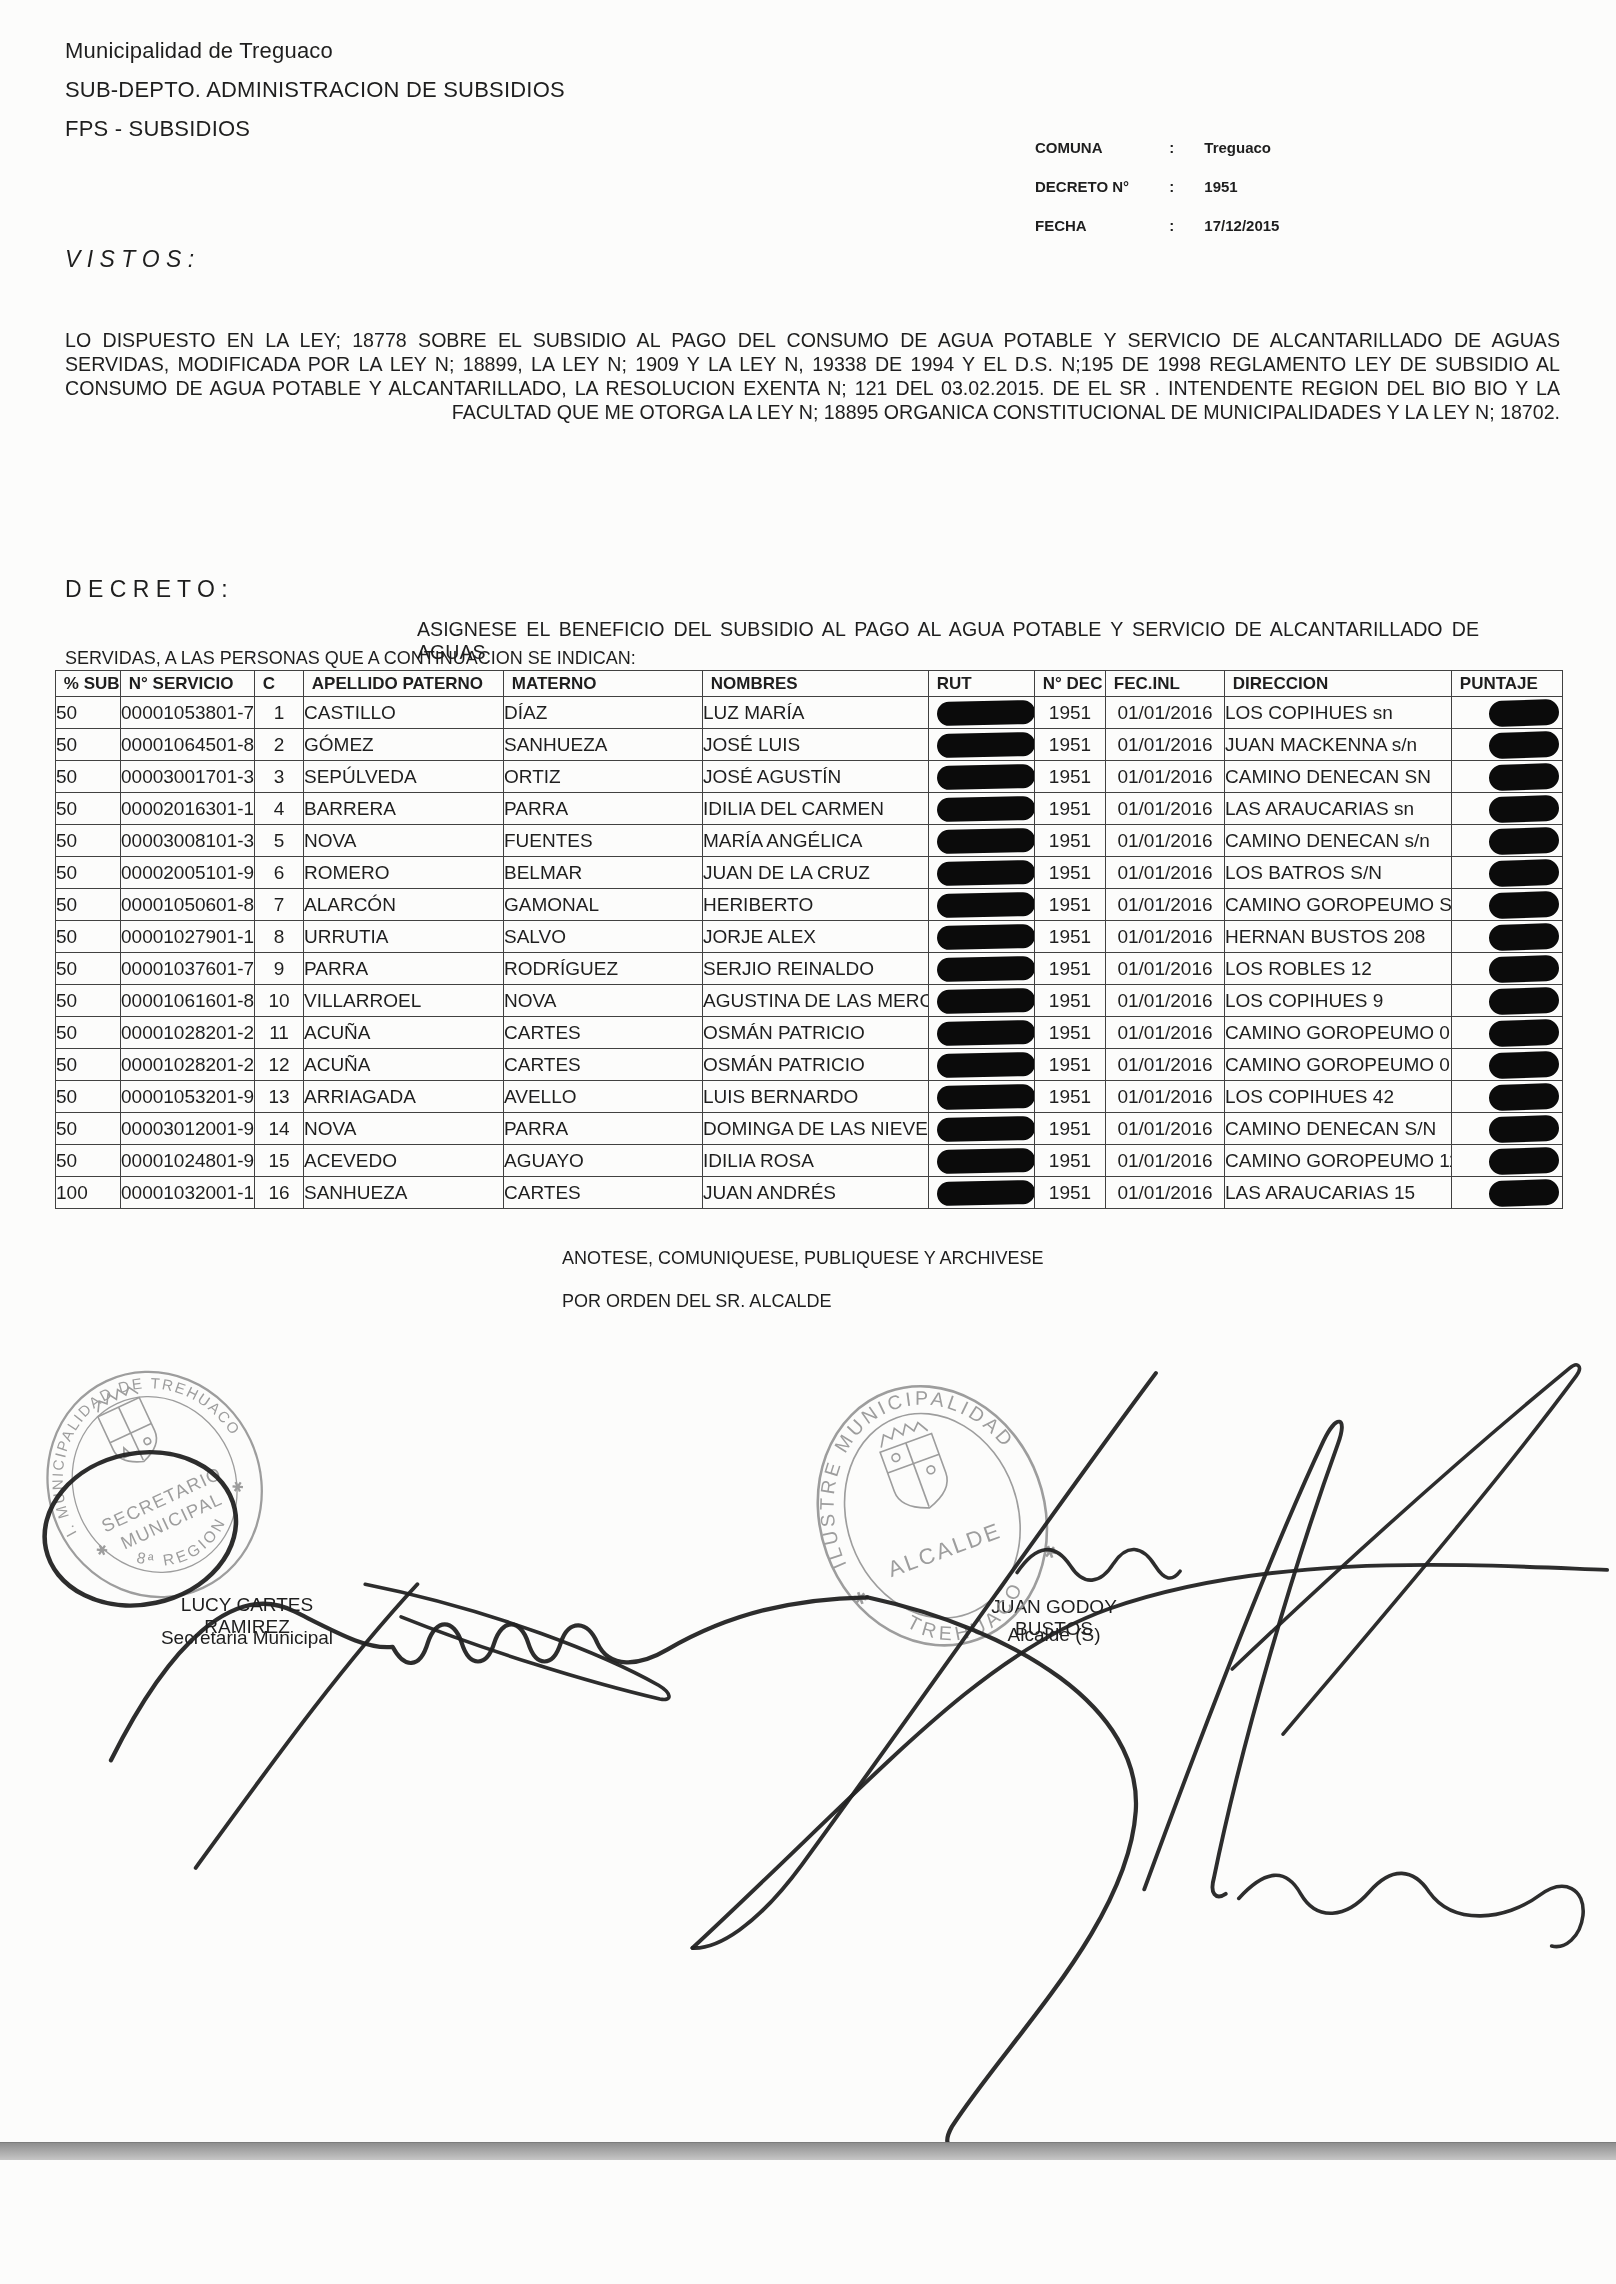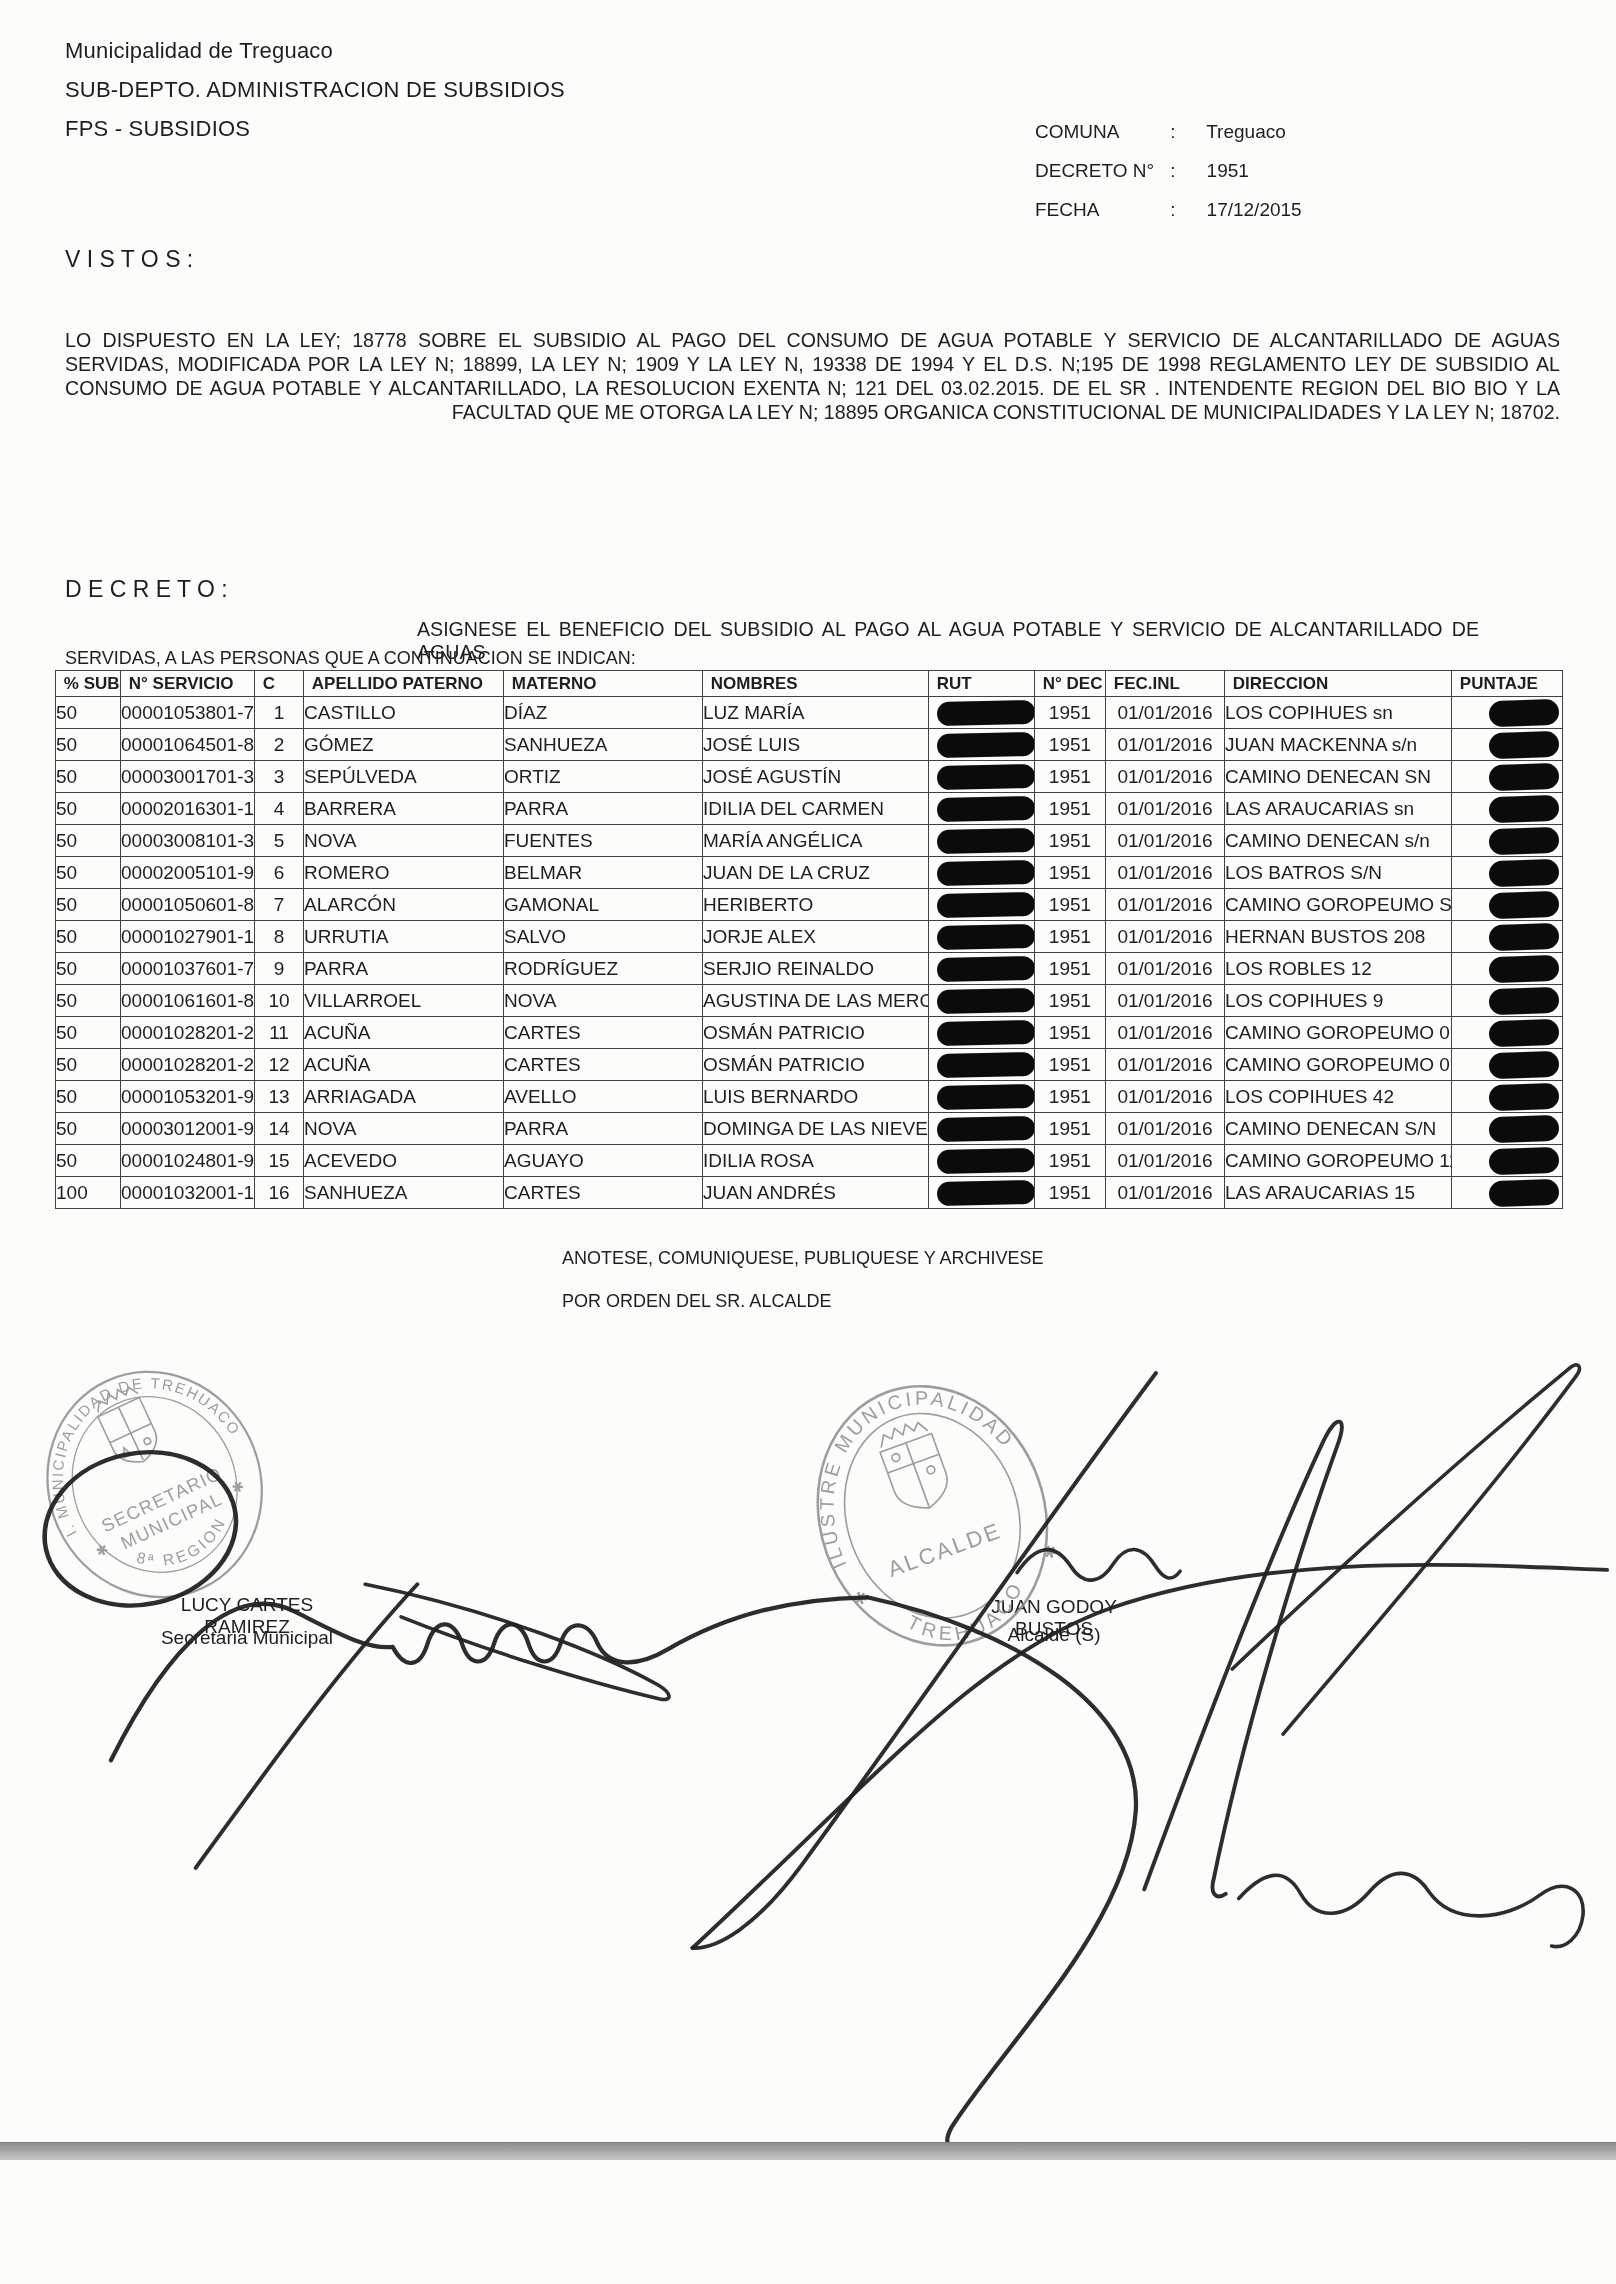--- a/index.html
+++ b/index.html
@@ -2,25 +2,25 @@
 <html style="font-size:10.4px"><head>
 <meta charset="utf-8">
 <style>
   html,body{margin:0;padding:0;background:#e8e8e6;}
   #page{position:relative;width:1617px;height:2284px;background:#fcfcfb;
         font-family:"Liberation Sans",sans-serif;color:#1e1e1e;overflow:hidden;}
   .abs{position:absolute;}
 
   .org{left:65px;top:31px;font-size:22px;line-height:39px;letter-spacing:0.2px;}
 
-  .meta{left:1035px;top:112px;font-size:19px;line-height:39px;}
+  .meta{left:1035px;top:128px;font-size:15px;line-height:39px;font-weight:bold;}
   .meta .lbl{display:inline-block;width:130px;}
   .meta .sep{display:inline-block;width:31px;}
 
-  .vtitle{left:65px;top:246px;font-size:23px;}
+  .vtitle{left:65px;top:246px;font-size:23px;font-style:italic;}
   .vbody{left:65px;top:284px;width:1495px;font-size:19.6px;line-height:24px;margin-top:44px;}
   .vline{text-align:justify;text-align-last:justify;}
   .vline.plain{text-align:right;text-align-last:auto;}
 
   .dtitle{left:65px;top:576px;font-size:23px;}
   .intro1{left:65px;top:618px;width:1414px;box-sizing:border-box;padding-left:352px;
           font-size:19.6px;text-align:justify;text-align-last:justify;}
   .intro2{left:65px;top:648px;font-size:18px;}
 
   table.decree{position:absolute;left:55px;top:670px;border-collapse:collapse;

